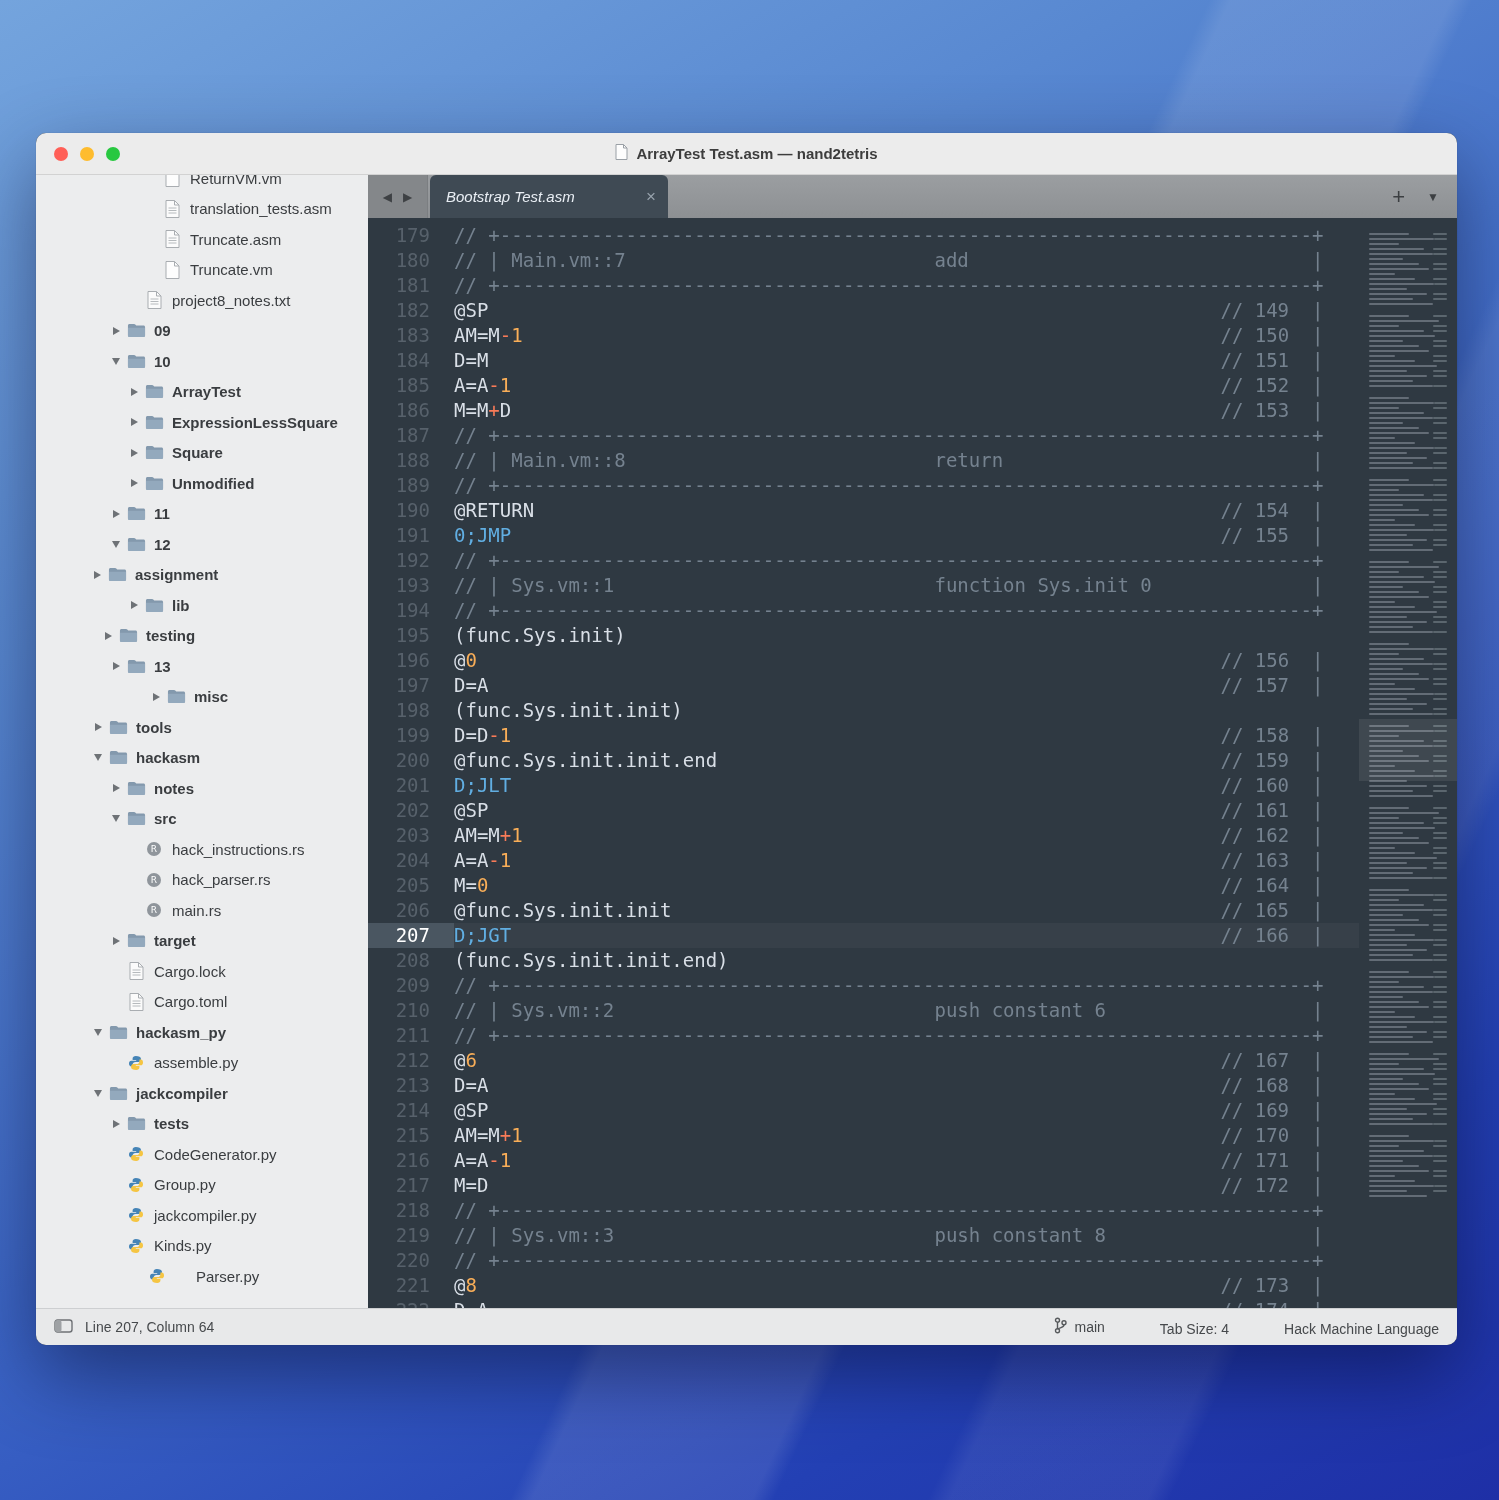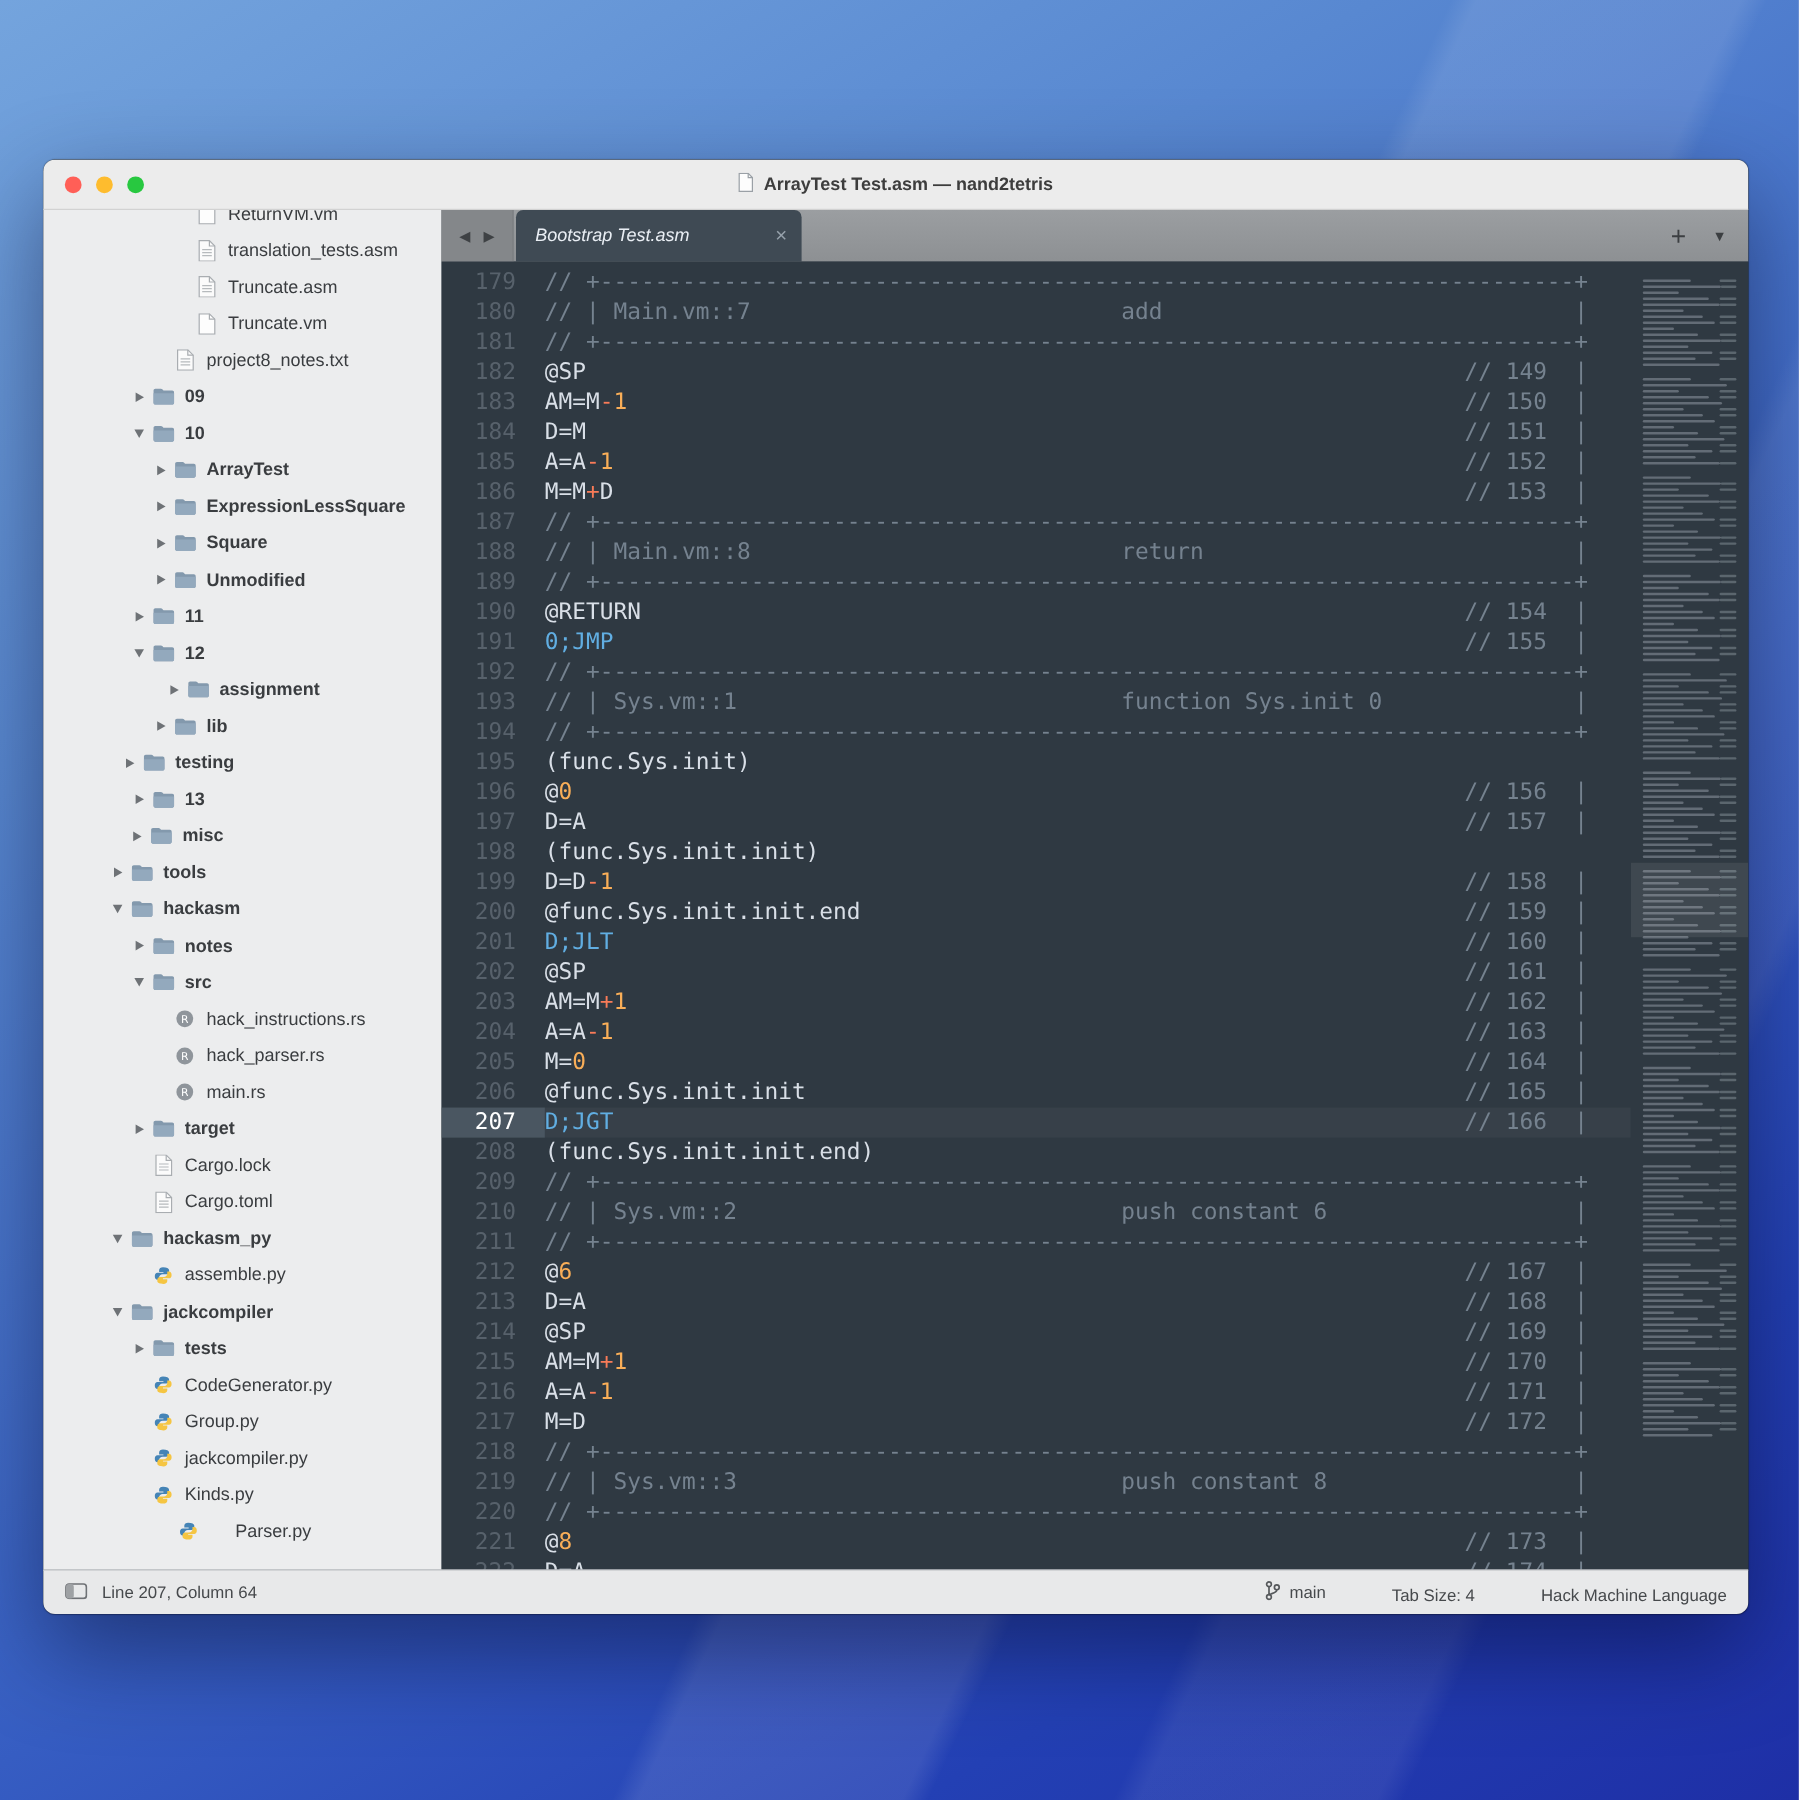--- a/index.html
+++ b/index.html
@@ -217,21 +217,21 @@
           <div class="tree-row" style="padding-left: 72px;">
             <span class="arrow e"></span>
             <span class="t-icon">
               <svg width="19" height="15" viewBox="0 0 20 15">
                 <path d="M1 2.2C1 1.3 1.7.6 2.6.6h4.9c.5 0 .9.2 1.2.5l1 1.1h7.7c.9 0 1.6.7 1.6 1.6v9c0 .9-.7 1.6-1.6 1.6H2.6c-.9 0-1.6-.7-1.6-1.6z" fill="#8399ad"></path>
                 <path d="M1 4.5h18v8.3c0 .9-.7 1.6-1.6 1.6H2.6c-.9 0-1.6-.7-1.6-1.6z" fill="#93a9bd"></path>
               </svg>
             </span>
             <span class="t-label folder">12</span>
           </div>
-          <div class="tree-row" style="padding-left: 101px;">
+          <div class="tree-row" style="padding-left: 53px;">
             <span class="arrow c"></span>
             <span class="t-icon">
               <svg width="19" height="15" viewBox="0 0 20 15">
                 <path d="M1 2.2C1 1.3 1.7.6 2.6.6h4.9c.5 0 .9.2 1.2.5l1 1.1h7.7c.9 0 1.6.7 1.6 1.6v9c0 .9-.7 1.6-1.6 1.6H2.6c-.9 0-1.6-.7-1.6-1.6z" fill="#8399ad"></path>
                 <path d="M1 4.5h18v8.3c0 .9-.7 1.6-1.6 1.6H2.6c-.9 0-1.6-.7-1.6-1.6z" fill="#93a9bd"></path>
               </svg>
             </span>
             <span class="t-label folder">assignment</span>
           </div>
           <div class="tree-row" style="padding-left: 90px;">
@@ -257,21 +257,21 @@
           <div class="tree-row" style="padding-left: 72px;">
             <span class="arrow c"></span>
             <span class="t-icon">
               <svg width="19" height="15" viewBox="0 0 20 15">
                 <path d="M1 2.2C1 1.3 1.7.6 2.6.6h4.9c.5 0 .9.2 1.2.5l1 1.1h7.7c.9 0 1.6.7 1.6 1.6v9c0 .9-.7 1.6-1.6 1.6H2.6c-.9 0-1.6-.7-1.6-1.6z" fill="#8399ad"></path>
                 <path d="M1 4.5h18v8.3c0 .9-.7 1.6-1.6 1.6H2.6c-.9 0-1.6-.7-1.6-1.6z" fill="#93a9bd"></path>
               </svg>
             </span>
             <span class="t-label folder">13</span>
           </div>
-          <div class="tree-row" style="padding-left: 70px;">
+          <div class="tree-row" style="padding-left: 112px;">
             <span class="arrow c"></span>
             <span class="t-icon">
               <svg width="19" height="15" viewBox="0 0 20 15">
                 <path d="M1 2.2C1 1.3 1.7.6 2.6.6h4.9c.5 0 .9.2 1.2.5l1 1.1h7.7c.9 0 1.6.7 1.6 1.6v9c0 .9-.7 1.6-1.6 1.6H2.6c-.9 0-1.6-.7-1.6-1.6z" fill="#8399ad"></path>
                 <path d="M1 4.5h18v8.3c0 .9-.7 1.6-1.6 1.6H2.6c-.9 0-1.6-.7-1.6-1.6z" fill="#93a9bd"></path>
               </svg>
             </span>
             <span class="t-label folder">misc</span>
           </div>
           <div class="tree-row" style="padding-left: 54px;">

